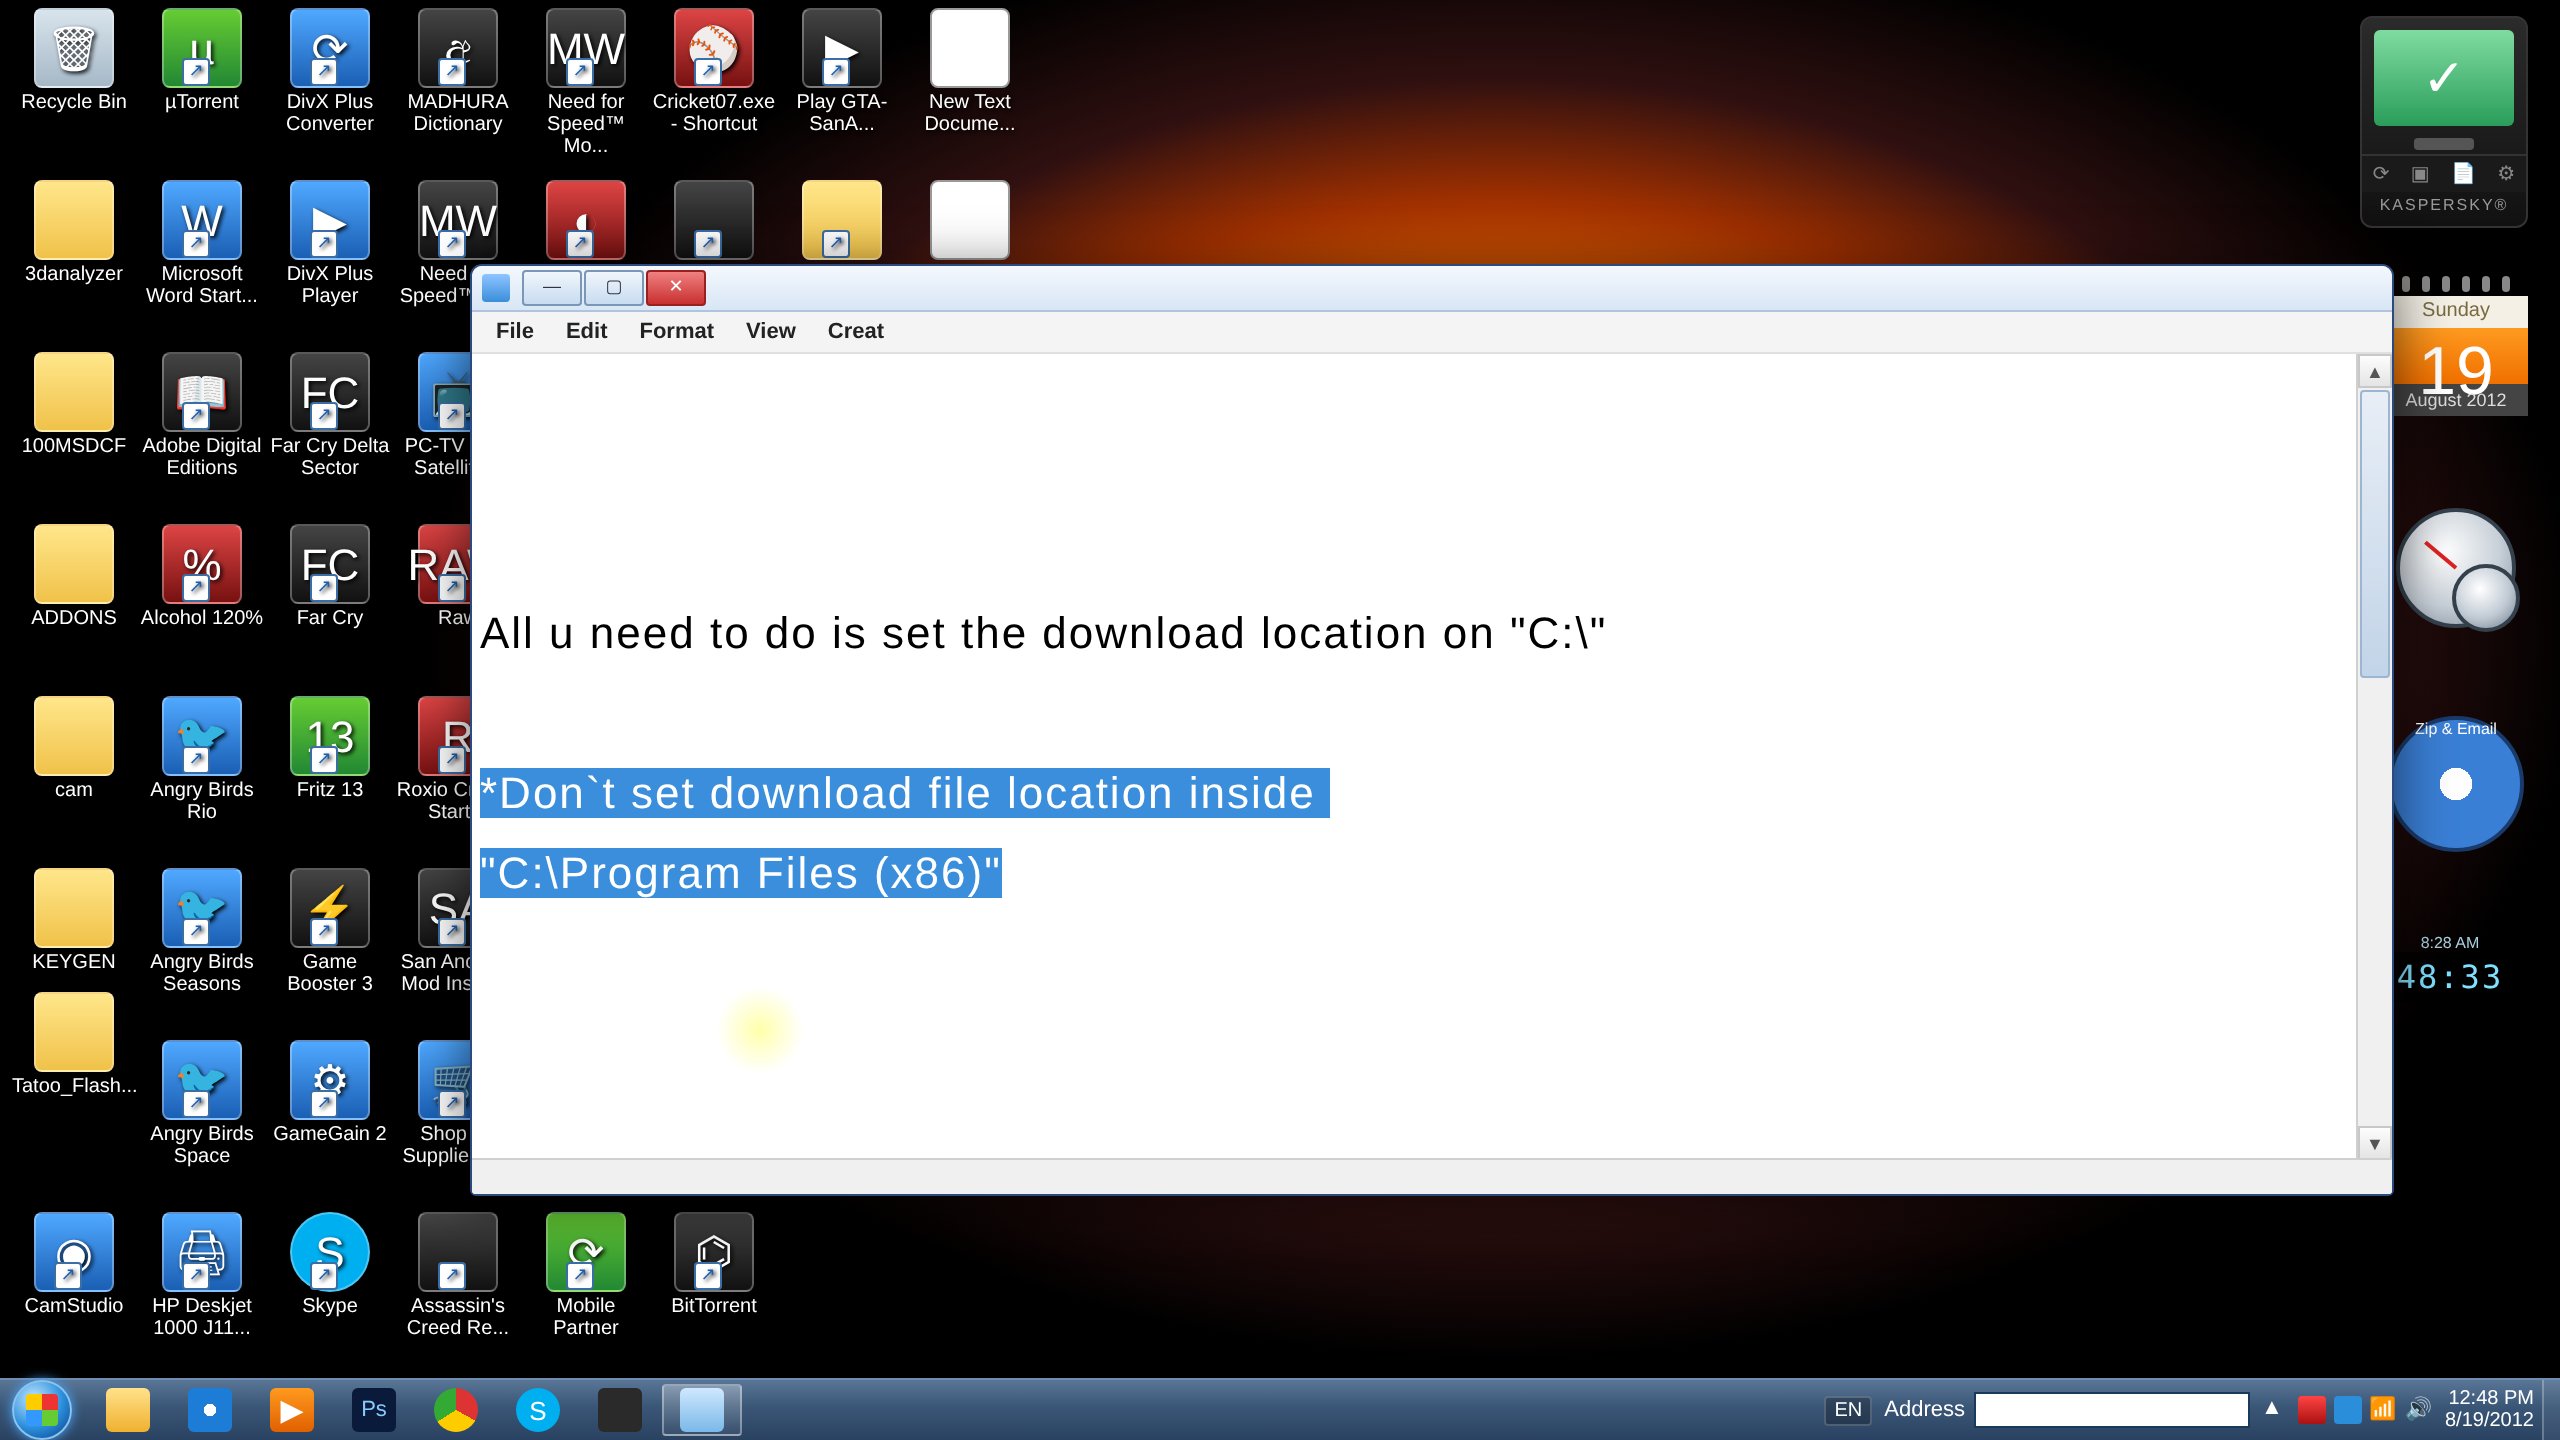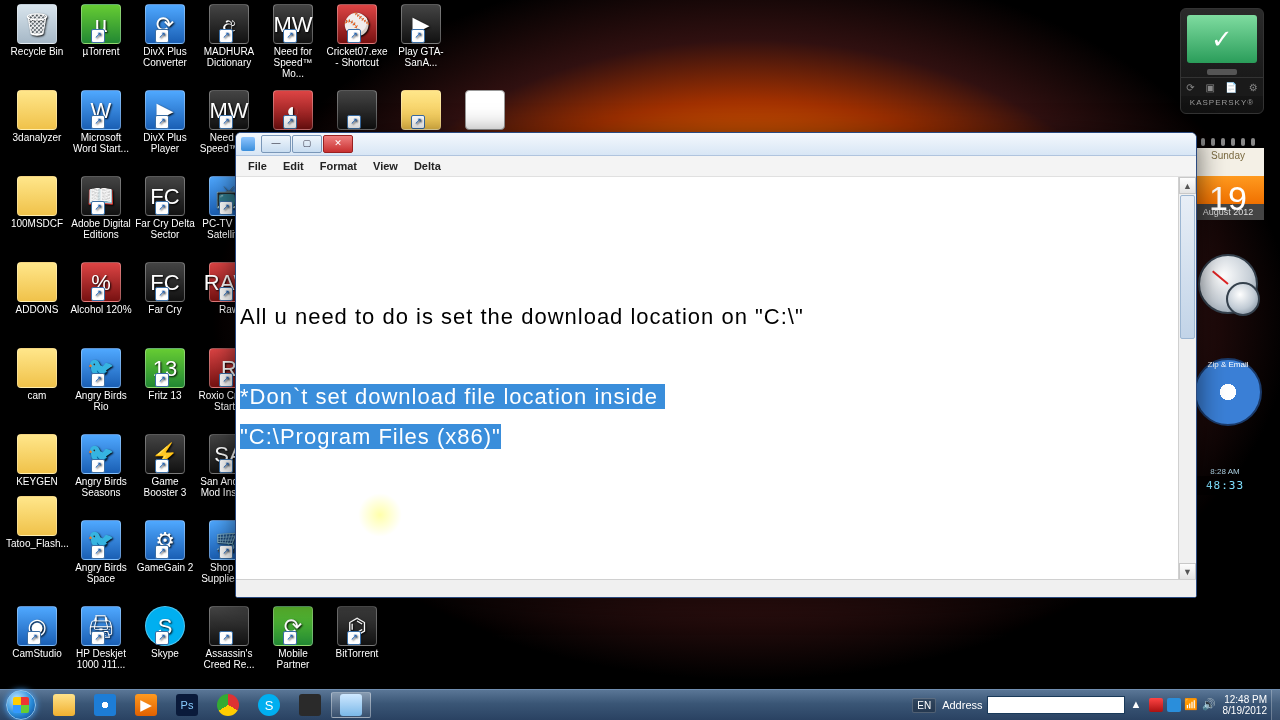--- a/index.html
+++ b/index.html
@@ -20,31 +20,31 @@
 
 .gadget{position:absolute;right:16px;color:#fff;font-size:10px;text-align:center;}
 .kasper{top:8px;width:82px;height:104px;background:linear-gradient(#2b2b2b,#111);border-radius:6px;border:1px solid #333;}
 .kasper .screen{margin:6px;height:48px;background:linear-gradient(#7fdca0,#2a9d5a);border-radius:3px;display:flex;align-items:center;justify-content:center;font-size:26px;color:#fff;}
 .kasper .stand{height:6px;width:30px;margin:2px auto;background:#555;border-radius:2px;}
 .kasper .bar{height:18px;background:#1a1a1a;border-top:1px solid #333;display:flex;justify-content:space-around;align-items:center;font-size:10px;color:#888;}
 .kasper .lbl{font-size:8px;letter-spacing:1px;color:#999;margin-top:2px;}
 .calendar{top:138px;width:72px;height:90px;}
 .calendar .rings{height:10px;display:flex;justify-content:space-around;padding:0 6px;}
 .calendar .rings span{width:4px;height:8px;background:#888;border-radius:2px;}
-.calendar .day{height:28px;background:#f4f0e6;color:#7a6a40;font-size:10px;line-height:16px;}
+.calendar .day{height:16px;background:#f4f0e6;color:#7a6a40;font-size:10px;line-height:16px;}
 .calendar .num{height:28px;background:linear-gradient(#ff9a1f,#f07000);font-size:34px;line-height:44px;font-weight:400;color:#fff;}
 .calendar .mon{height:16px;background:#444;color:#ddd;font-size:9px;line-height:16px;}
 .cpu{top:254px;width:72px;height:72px;}
 .dial{width:56px;height:56px;margin:0 auto;border-radius:50%;background:radial-gradient(circle at 40% 35%,#fff,#c8d0d8 55%,#7a8a9a);border:2px solid #34404c;position:relative;}
 .dial::after{content:"";position:absolute;left:27px;top:8px;width:2px;height:20px;background:#d22;transform-origin:bottom;transform:rotate(-50deg);}
 .cpu .sm{position:absolute;right:-4px;bottom:-4px;width:30px;height:30px;border-radius:50%;background:radial-gradient(circle at 40% 35%,#fff,#c0cad4 55%,#6a7a8a);border:2px solid #34404c;}
 .winzip{top:358px;width:72px;height:72px;}
 .winzip .disc{width:64px;height:64px;border-radius:50%;background:radial-gradient(circle,#fff 0 18%,#3a7fd6 18% 100%);border:2px solid #1a3a6a;margin:0 auto;display:flex;justify-content:center;font-size:8px;color:#fff;}
 .clock{top:467px;width:78px;}
-.clock .t{background:rgba(0,0,0,.55);border-radius:4px;padding:3px 6px;font-size:11px;font-family:Consolas,monospace;color:#7fe0ff;letter-spacing:1px;}
+.clock .t{background:rgba(0,0,0,.55);border-radius:4px;padding:3px 6px;font-size:16px;font-family:Consolas,monospace;color:#7fe0ff;letter-spacing:1px;}
 .clock .ampm{font-size:8px;color:#aacfe0;}
 
 .win{position:absolute;left:235px;top:132px;width:960px;height:464px;background:#fff;border:1px solid #2a4a80;border-radius:6px 6px 3px 3px;box-shadow:0 4px 28px rgba(0,0,0,.6);display:flex;flex-direction:column;overflow:hidden;}
 .titlebar{height:22px;background:linear-gradient(#f4f8fd,#d8e6f5);display:flex;align-items:center;font-size:11px;color:#333;border-bottom:1px solid #b0c4de;}
 .titlebar .ticon{width:14px;height:14px;margin:0 5px;background:linear-gradient(#8ec5ff,#3a8edb);border-radius:2px;}
 .titlebar .ttl{flex:1;}
 .winbtns{display:flex;margin-right:2px;}
 .winbtn{width:28px;height:16px;margin-left:1px;border:1px solid #7a97b8;border-radius:2px;background:linear-gradient(#f0f6fc,#c8dcf0);font-size:9px;line-height:14px;text-align:center;color:#334;}
 .winbtn.close{background:linear-gradient(#f08080,#c83030);border-color:#9a2020;color:#fff;}
 .menubar{height:20px;background:#f4f4f4;display:flex;align-items:center;padding:0 4px;font-size:11px;color:#222;border-bottom:1px solid #e0e0e0;}
@@ -102,20 +102,24 @@
       <div>Need for Speed™ Mo...</div>
     </div>
     <div class="dicon" style="left: 326px; top: 4px; position: absolute;">
       <div class="g red" style="position: relative;">⚾<div class="sc-arrow">↗</div></div>
       <div>Cricket07.exe - Shortcut</div>
     </div>
     <div class="dicon" style="left: 390px; top: 4px; position: absolute;">
       <div class="g dark" style="position: relative;">▶<div class="sc-arrow">↗</div></div>
       <div>Play GTA-SanA...</div>
     </div>
+    <div class="dicon" style="left: 454px; top: 4px;">
+      <div class="g txt"></div>
+      <div>New Text Docume...</div>
+    </div>
     <div class="dicon" style="left: 6px; top: 90px;">
       <div class="g folder"></div>
       <div>3danalyzer</div>
     </div>
     <div class="dicon" style="left: 70px; top: 90px; position: absolute;">
       <div class="g blue" style="position: relative;">W<div class="sc-arrow">↗</div></div>
       <div>Microsoft Word Start...</div>
     </div>
     <div class="dicon" style="left: 134px; top: 90px; position: absolute;">
       <div class="g blue" style="position: relative;">▶<div class="sc-arrow">↗</div></div>
@@ -299,21 +303,21 @@
       <div class="winbtn">—</div>
       <div class="winbtn">▢</div>
       <div class="winbtn close">✕</div>
     </div>
   </div>
   <div class="menubar">
     <span>File</span>
     <span>Edit</span>
     <span>Format</span>
     <span>View</span>
-    <span>Delta</span>
+    <span>Creat</span>
   </div>
   <div class="editor">
     <div class="textarea"><span>All u need to do is set the download location on "C:\"</span>
 
 <span class="sel"><span>*Don`t set download file location inside </span>
 <span>"C:\Program Files (x86)"</span></span></div>
     <div class="hl" style="left:122px;top:316px;"></div>
     <div class="scrollv">
       <div class="up">▲</div>
       <div class="thumb"></div>

